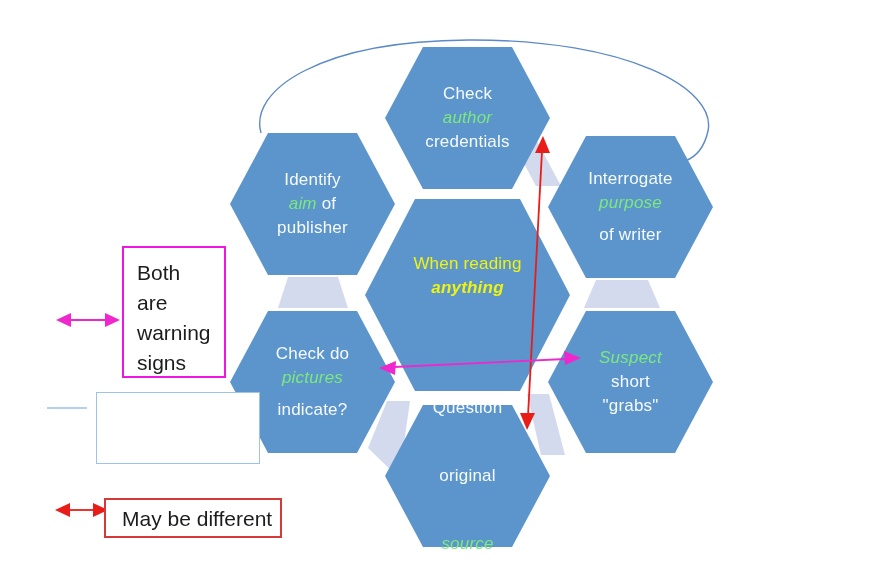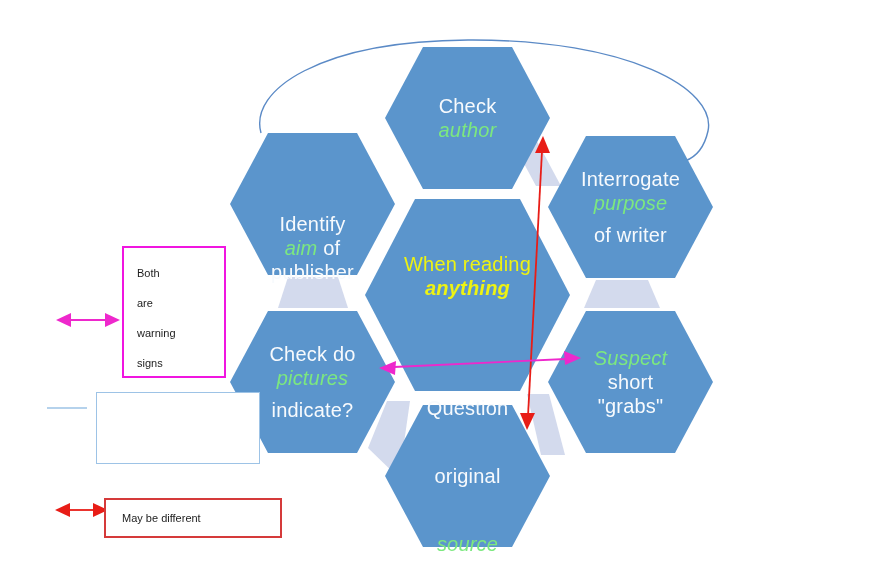--- a/index.html
+++ b/index.html
@@ -14,31 +14,31 @@
   .curve{fill:none;stroke:var(--curve-blue);stroke-width:1.4;}
   .red-line{stroke:var(--red);stroke-width:1.8;fill:none;}
   .red-head{fill:var(--red);stroke:none;}
   .mag-line{stroke:var(--magenta);stroke-width:1.8;fill:none;}
   .mag-head{fill:var(--magenta);stroke:none;}
   .blue-line{stroke:var(--legend2-border);stroke-width:1.5;fill:none;}
 
   .hextext{
     position:absolute;display:flex;flex-direction:column;justify-content:center;
     text-align:center;color:var(--text-white);
-    font-size:20px;line-height:24px;letter-spacing:.2px;
+    font-size:17px;line-height:24px;letter-spacing:.2px;
     pointer-events:none;
   }
   .g{color:var(--text-green);font-style:italic;}
   .y{color:var(--text-yellow);}
   .yi{color:var(--text-yellow);font-style:italic;font-weight:bold;}
   .gap{margin-top:8px;}
 
   .legend-box{
     position:absolute;background:#ffffff;color:var(--legend-text);
-    font-size:11px;box-sizing:border-box;
+    font-size:21px;box-sizing:border-box;
   }
   .legend-warning{
     left:122px;top:246px;width:104px;height:132px;
     border:2px solid var(--legend1-border);
     padding:10px 0 0 13px;line-height:30px;
   }
   .legend-same{
     left:96px;top:392px;width:164px;height:72px;
     border:1px solid var(--legend2-border);
     padding:8px 0 0 16px;line-height:31px;
@@ -93,23 +93,24 @@
     <g>
       <line class="red-line" x1="67" y1="510" x2="96" y2="510"></line>
       <polygon class="red-head" points="55,510 70,503 70,517"></polygon>
       <polygon class="red-head" points="108,510 93,503 93,517"></polygon>
     </g>
   </svg>
 
   <div class="hextext" style="left:385px;top:47px;width:165px;height:142px;">
     <div>Check</div>
     <div class="g">author</div>
+    <div>credentials</div>
   </div>
 
-  <div class="hextext" style="left:230px;top:133px;width:165px;height:142px;margin-top:44px;">
+  <div class="hextext" style="left:230px;top:133px;width:165px;height:142px;">
     <div>Identify</div>
     <div><span class="g">aim</span><span> of</span></div>
     <div>publisher</div>
   </div>
 
   <div class="hextext" style="left:548px;top:136px;width:165px;height:142px;">
     <div>Interrogate</div>
     <div class="g">purpose</div>
     <div class="gap">of writer</div>
   </div>

